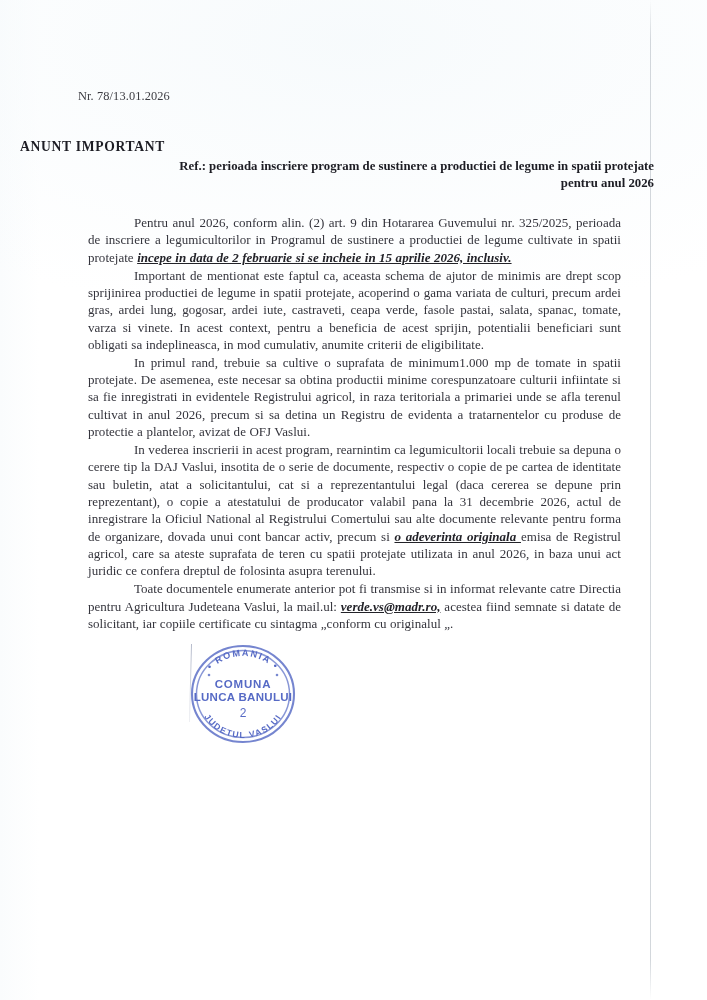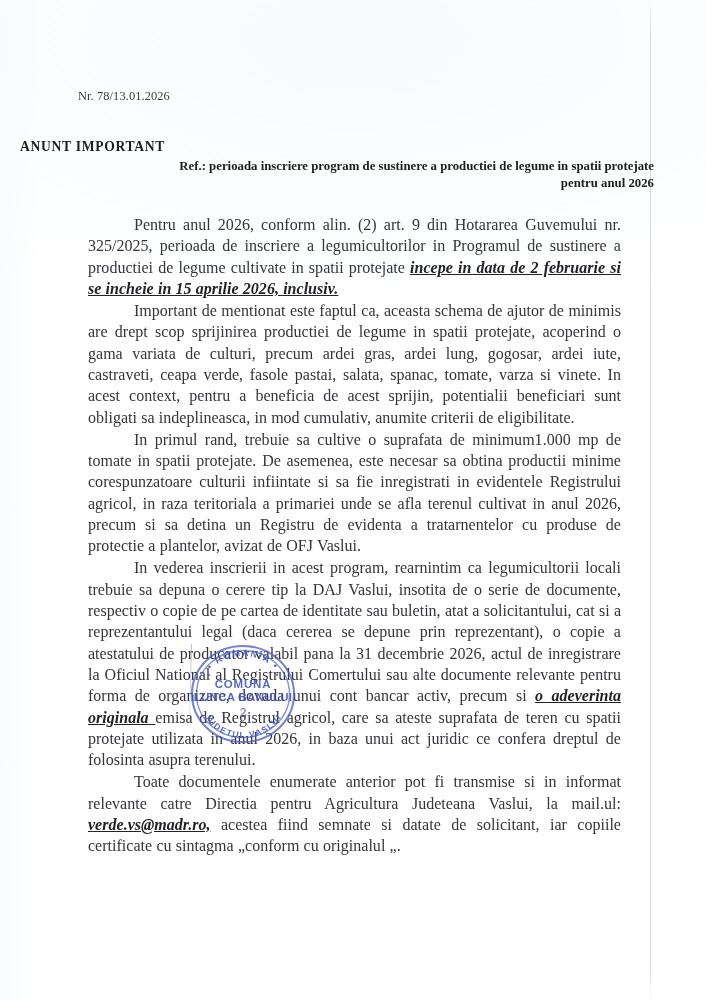--- a/index.html
+++ b/index.html
@@ -98,21 +98,21 @@
   }
 
   
   .body-block {
     position: absolute;
     left: 88px;
     top: 198px;
     width: 533px;
   }
   .para {
-    font-size: 16px;
+    font-size: 13px;
     line-height: 1.335;
     color: #34343c;
     text-align: justify;
     text-indent: 46px;
     margin: 0 0 0.5px 0;
     letter-spacing: 0.02px;
     word-spacing: 0.2px;
   }
 
   .emph {

